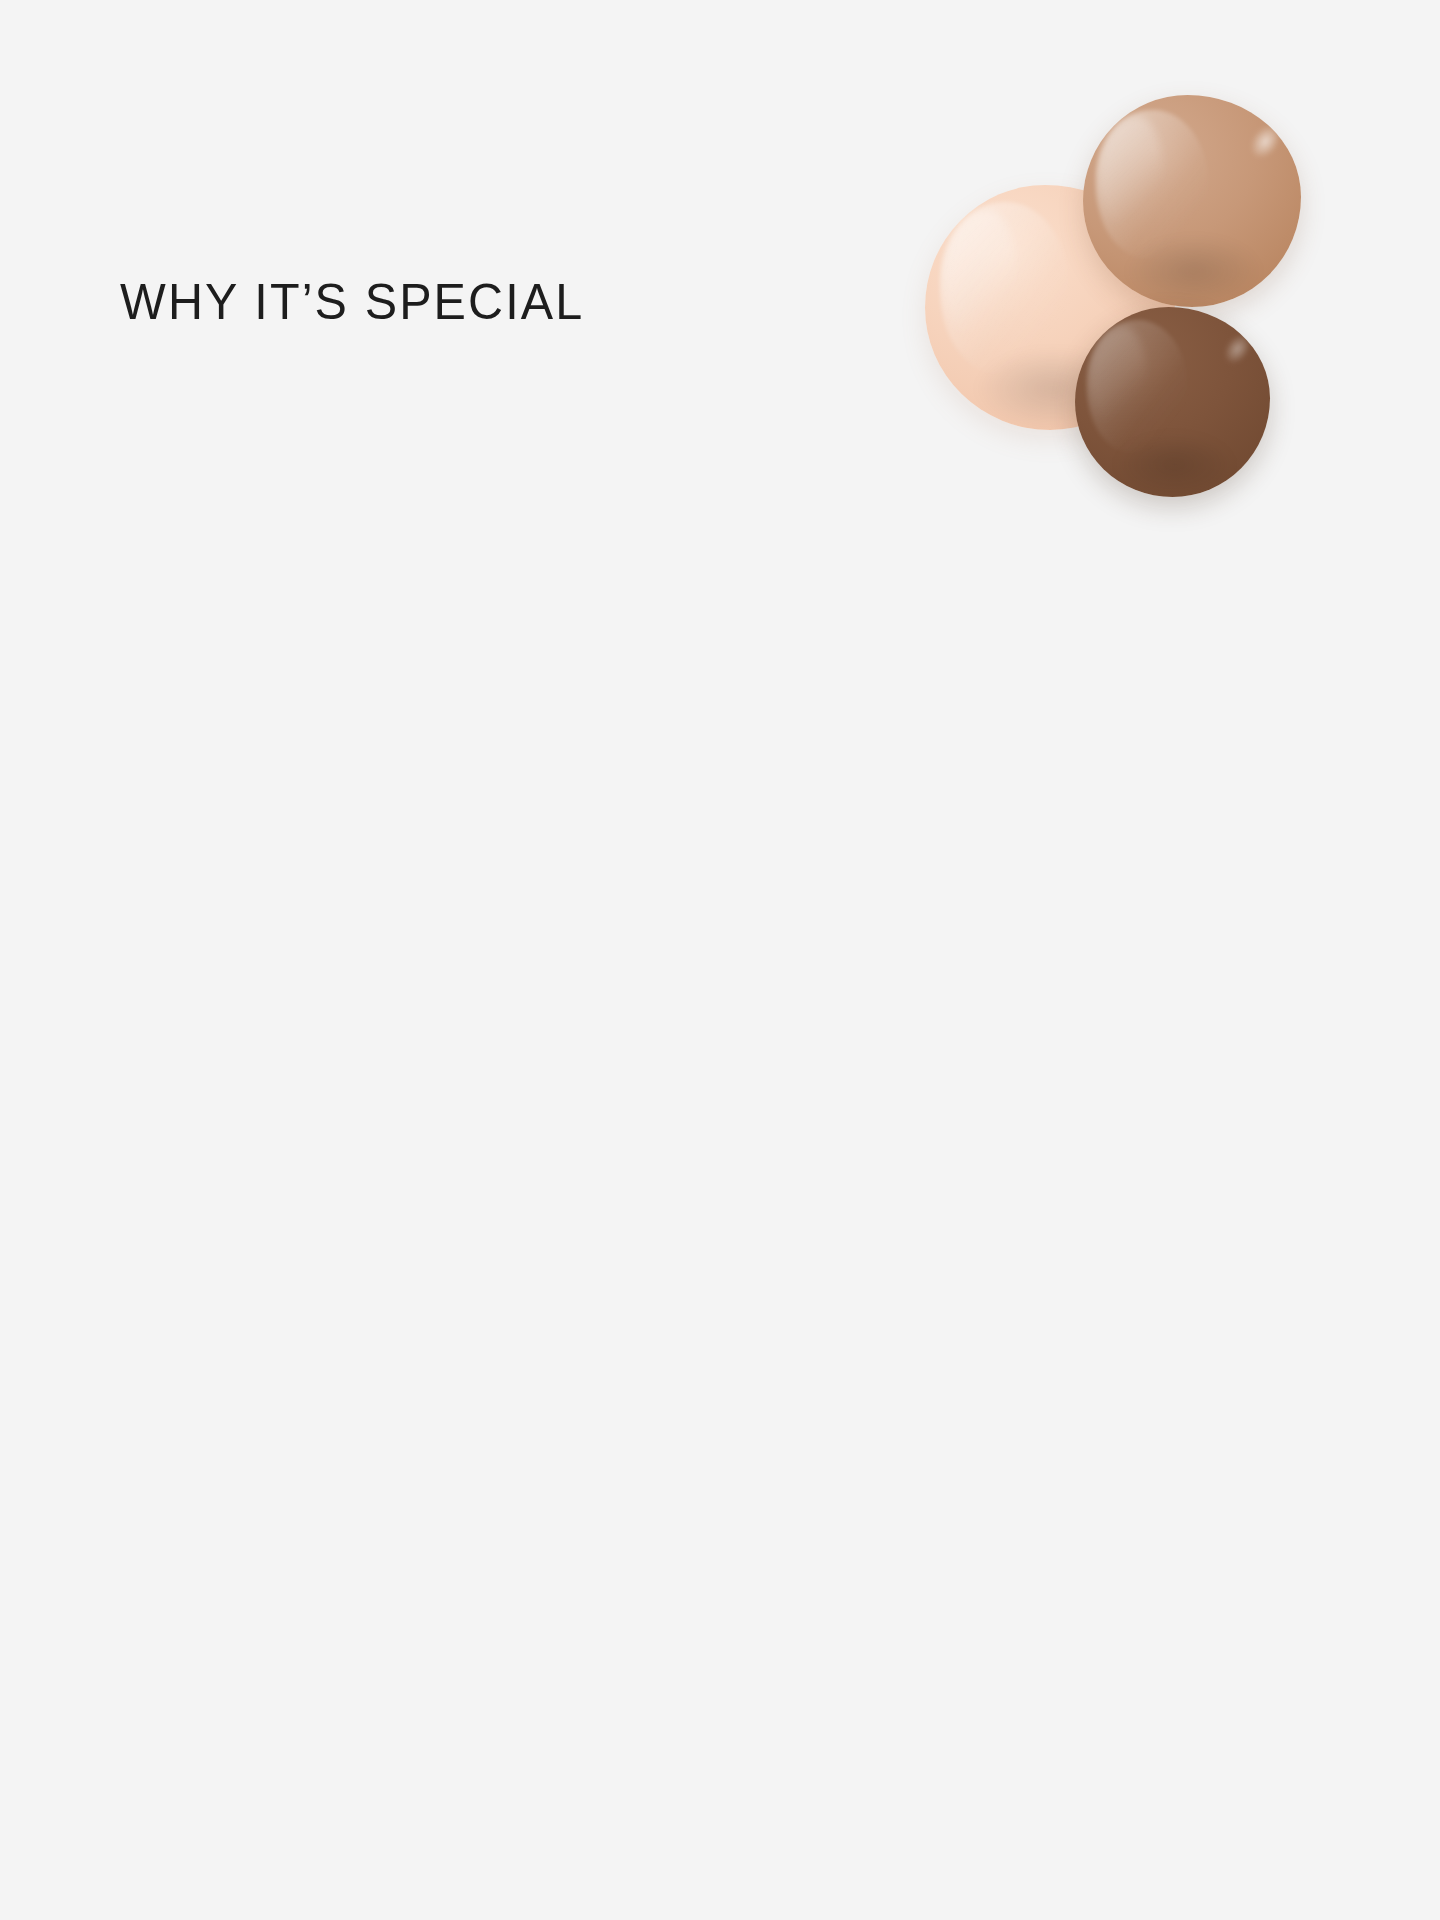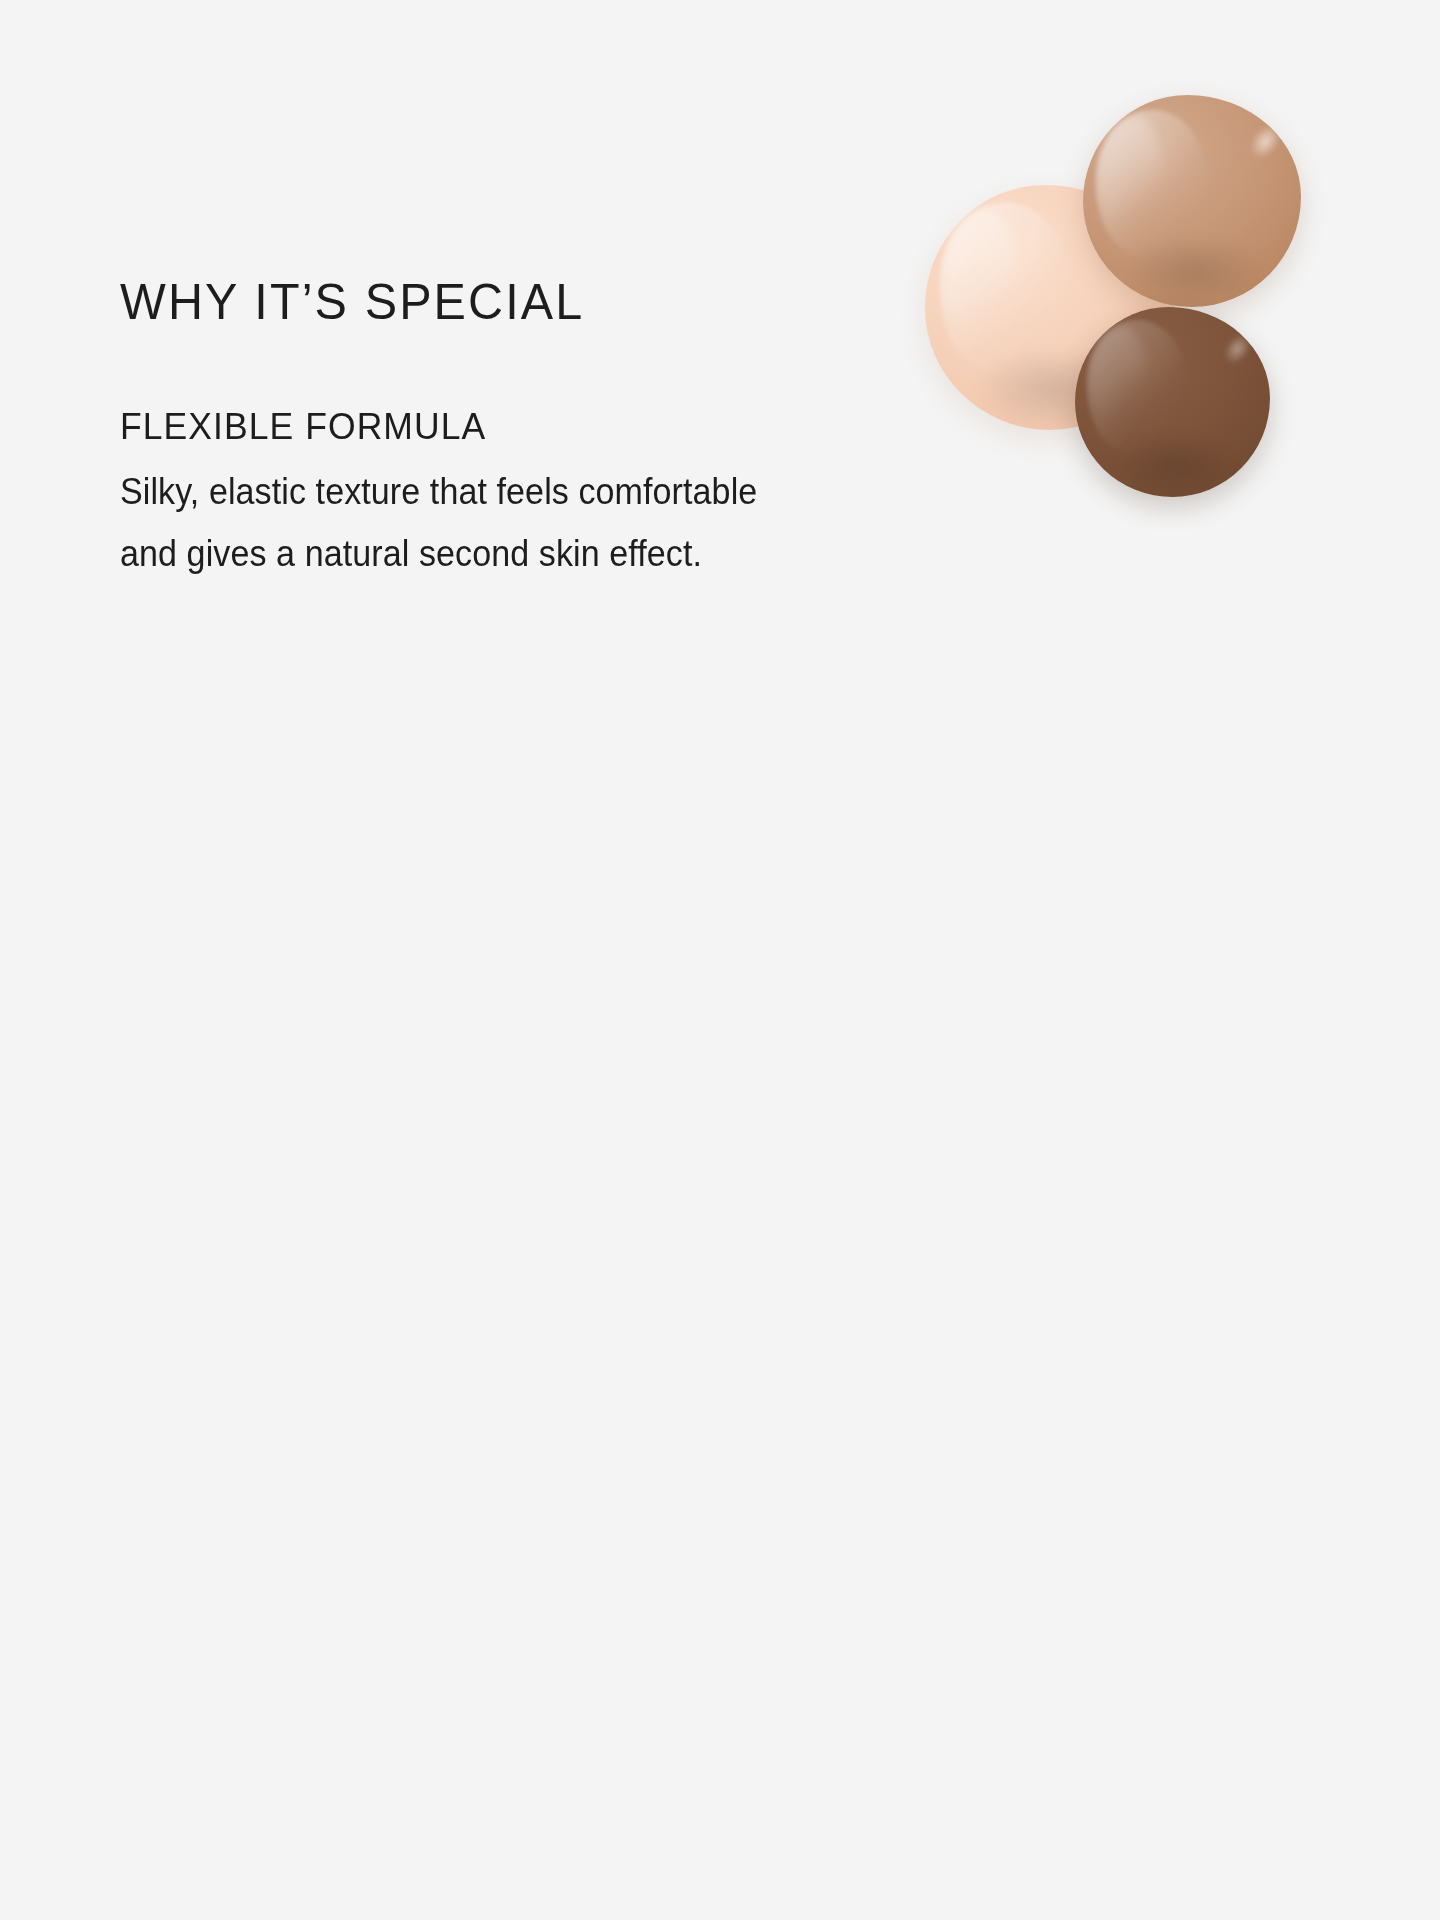--- a/index.html
+++ b/index.html
@@ -198,25 +198,18 @@
       <span class="sheen-edge"></span>
       <span class="spec"></span>
       <span class="shade"></span>
     </div>
   </div>
 
   <div class="content">
 
     <h1 class="page-title">WHY IT’S SPECIAL</h1>
 
-    <div class="section">
-      <h2 class="section-title">FLEXIBLE FORMULA</h2>
-      <p class="section-body">
-        <span class="ln">Silky, elastic texture that feels comfortable</span>
-        <span class="ln">and gives a natural second skin effect.</span>
-      </p>
-    </div>
 
 
 
 
   </div>
 </div>
 
 </body></html>

